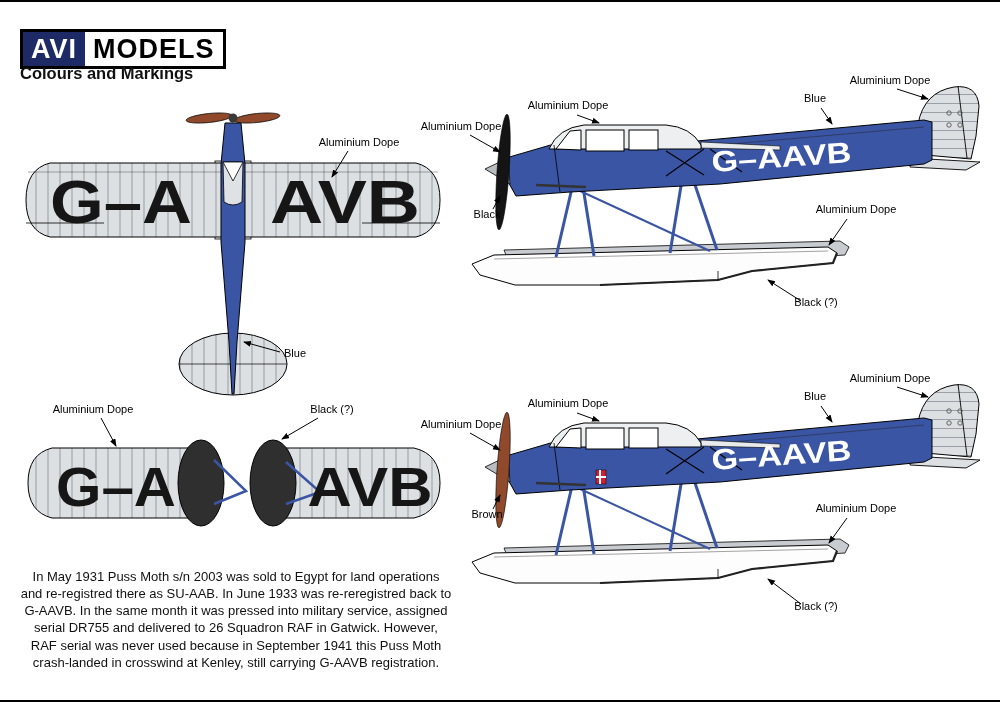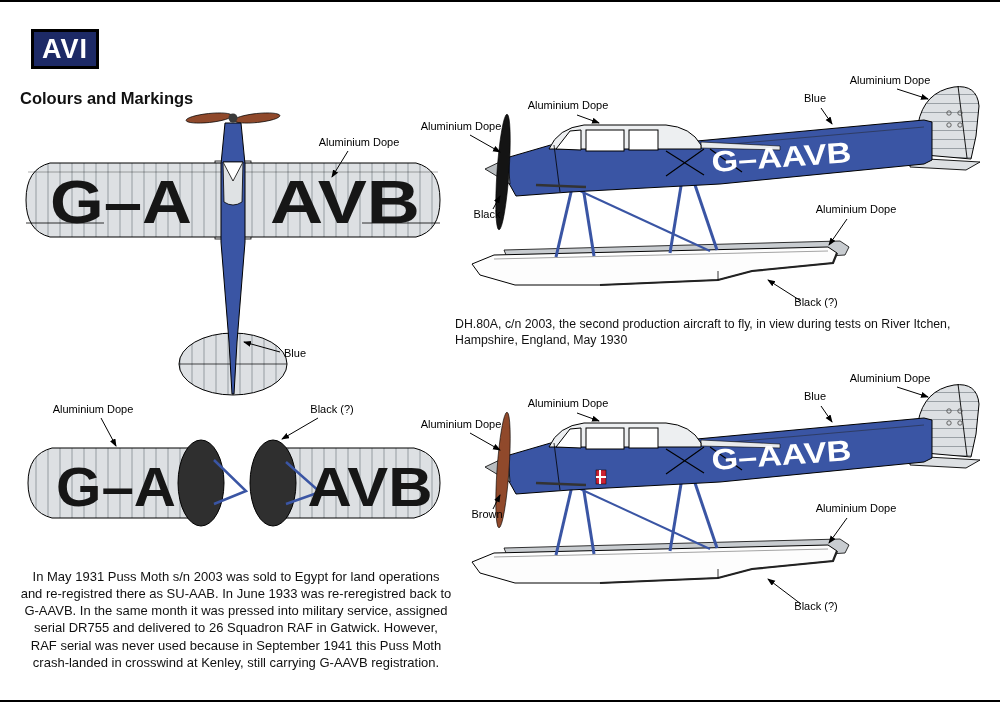--- a/index.html
+++ b/index.html
@@ -3,40 +3,41 @@
 <meta charset="utf-8">
 <style>
   * { margin:0; padding:0; box-sizing:border-box; }
   html, body { background:#9a9a9a; }
   .page {
     position:relative; width:1000px; height:702px; margin:0 auto;
     background:#ffffff; overflow:hidden;
     border-top:2px solid #000; border-bottom:2px solid #000;
     font-family:"Liberation Sans", sans-serif; color:#111;
   }
-  .logo { position:absolute; left:20px; top:27px; display:flex; border:3px solid #000; background:#5eead4;margin-left:11px; }
+  .logo { position:absolute; left:20px; top:27px; display:flex; border:3px solid #000; background:#5eead4; }
   .logo-avi { background:#1d2a66; color:#fff; font-weight:bold; font-size:27px; line-height:34px; padding:0 8px; letter-spacing:1px; }
   .logo-models { background:#fff; color:#000; font-weight:bold; font-size:27px; line-height:34px; padding:0 8px; letter-spacing:1px; }
-  .heading { position:absolute; left:20px; top:87px; font-size:16.5px; font-weight:bold; }
+  .heading { position:absolute; left:20px; top:62px; font-size:16.5px; font-weight:bold; }
   .caption { position:absolute; font-size:12.3px; line-height:1.32; }
   .caption-1 { left:455px; top:314px; width:545px; }
   .caption-2 { left:455px; top:624px; width:545px; }
   .history { position:absolute; left:20px; top:566px; width:432px; font-size:13px; line-height:1.32;text-align:center; }
   svg.art { position:absolute; overflow:visible; }
   text.callout { font-size:11px; fill:#000; font-family:"Liberation Sans", sans-serif; }
   text.reg { font-weight:bold; font-family:"Liberation Sans", sans-serif; }
   .leader { stroke:#000; stroke-width:1; fill:none; }
 </style>
 </head>
 <body>
 
 <div class="page">
 
   <div class="logo">
     <span class="logo-avi">AVI</span>
+    <span class="logo-models">MODELS</span>
   </div>
 
   <div class="heading">Colours and Markings</div>
 
   <svg class="art" style="left:18px; top:100px" width="430" height="305" viewBox="0 0 430 305">
     <defs>
       <marker id="ahT" markerWidth="9" markerHeight="7" refX="7" refY="3" orient="auto">
         <path d="M0 0 L8 3 L0 6 Z" fill="#000"></path>
       </marker>
       <pattern id="ribsT" width="12" height="10" patternUnits="userSpaceOnUse">
@@ -163,21 +164,20 @@
     <g>
       <text class="callout" x="436" y="141" text-anchor="middle">Aluminium Dope</text>
       <line class="leader" x1="427" y1="147" x2="409" y2="173" marker-end="url(#ah1)"></line>
     </g>
     <g>
       <text class="callout" x="396" y="234" text-anchor="middle">Black (?)</text>
       <line class="leader" x1="381" y1="229" x2="348" y2="208" marker-end="url(#ah1)"></line>
     </g>
   </svg>
 
-  <div class="caption caption-1">DH.80A, c/n 2003, the second production aircraft to fly, in view during tests on River Itchen, Hampshire, England, May 1930</div>
 
   <svg class="art" style="left:18px; top:396px" width="430" height="168" viewBox="0 0 430 168">
     <defs>
       <marker id="ahU" markerWidth="9" markerHeight="7" refX="7" refY="3" orient="auto">
         <path d="M0 0 L8 3 L0 6 Z" fill="#000"></path>
       </marker>
       <pattern id="ribsU" width="12" height="10" patternUnits="userSpaceOnUse">
         <rect width="12" height="10" fill="#dde0e3"></rect>
         <line x1="6" y1="0" x2="6" y2="10" stroke="#969ca1" stroke-width="1"></line>
       </pattern>

